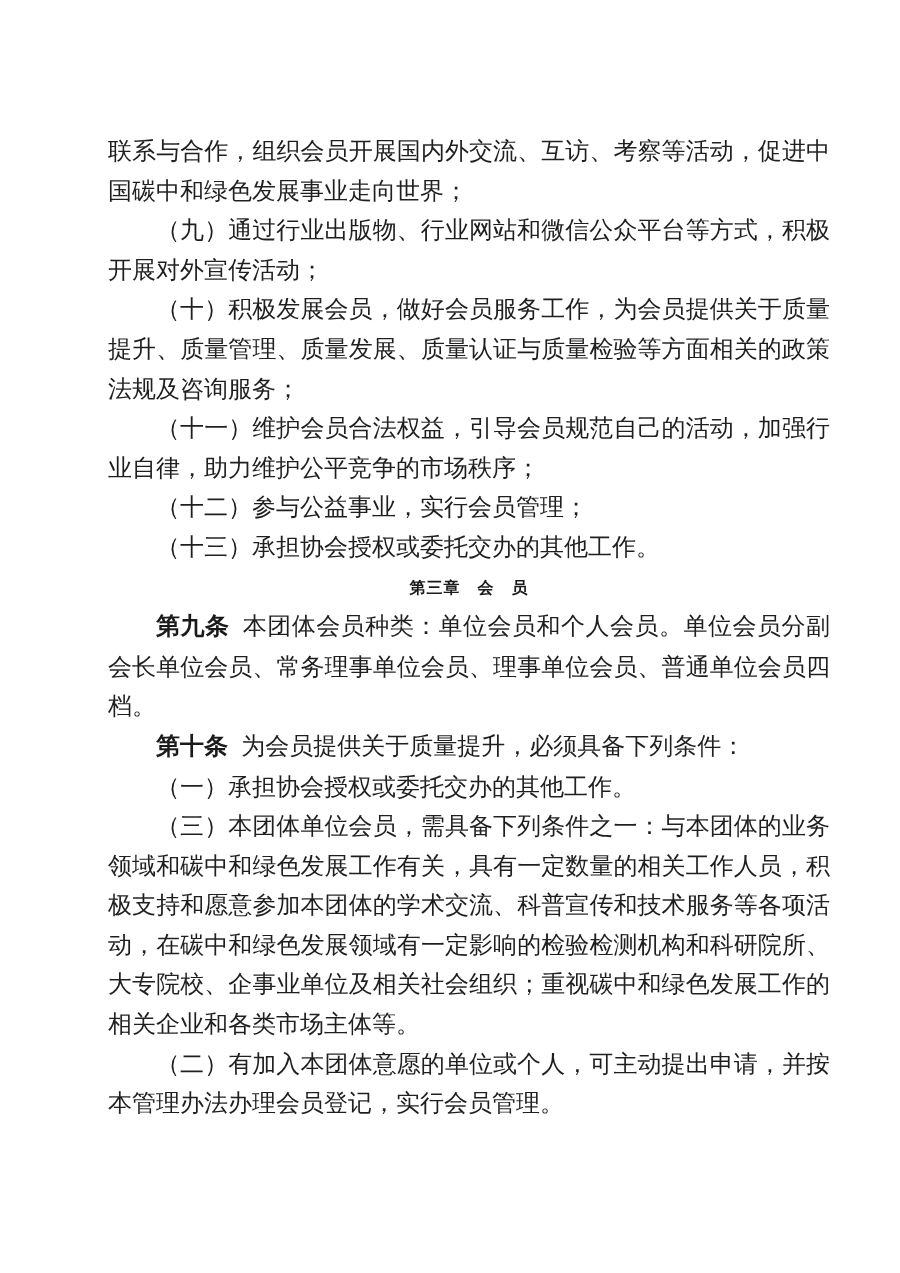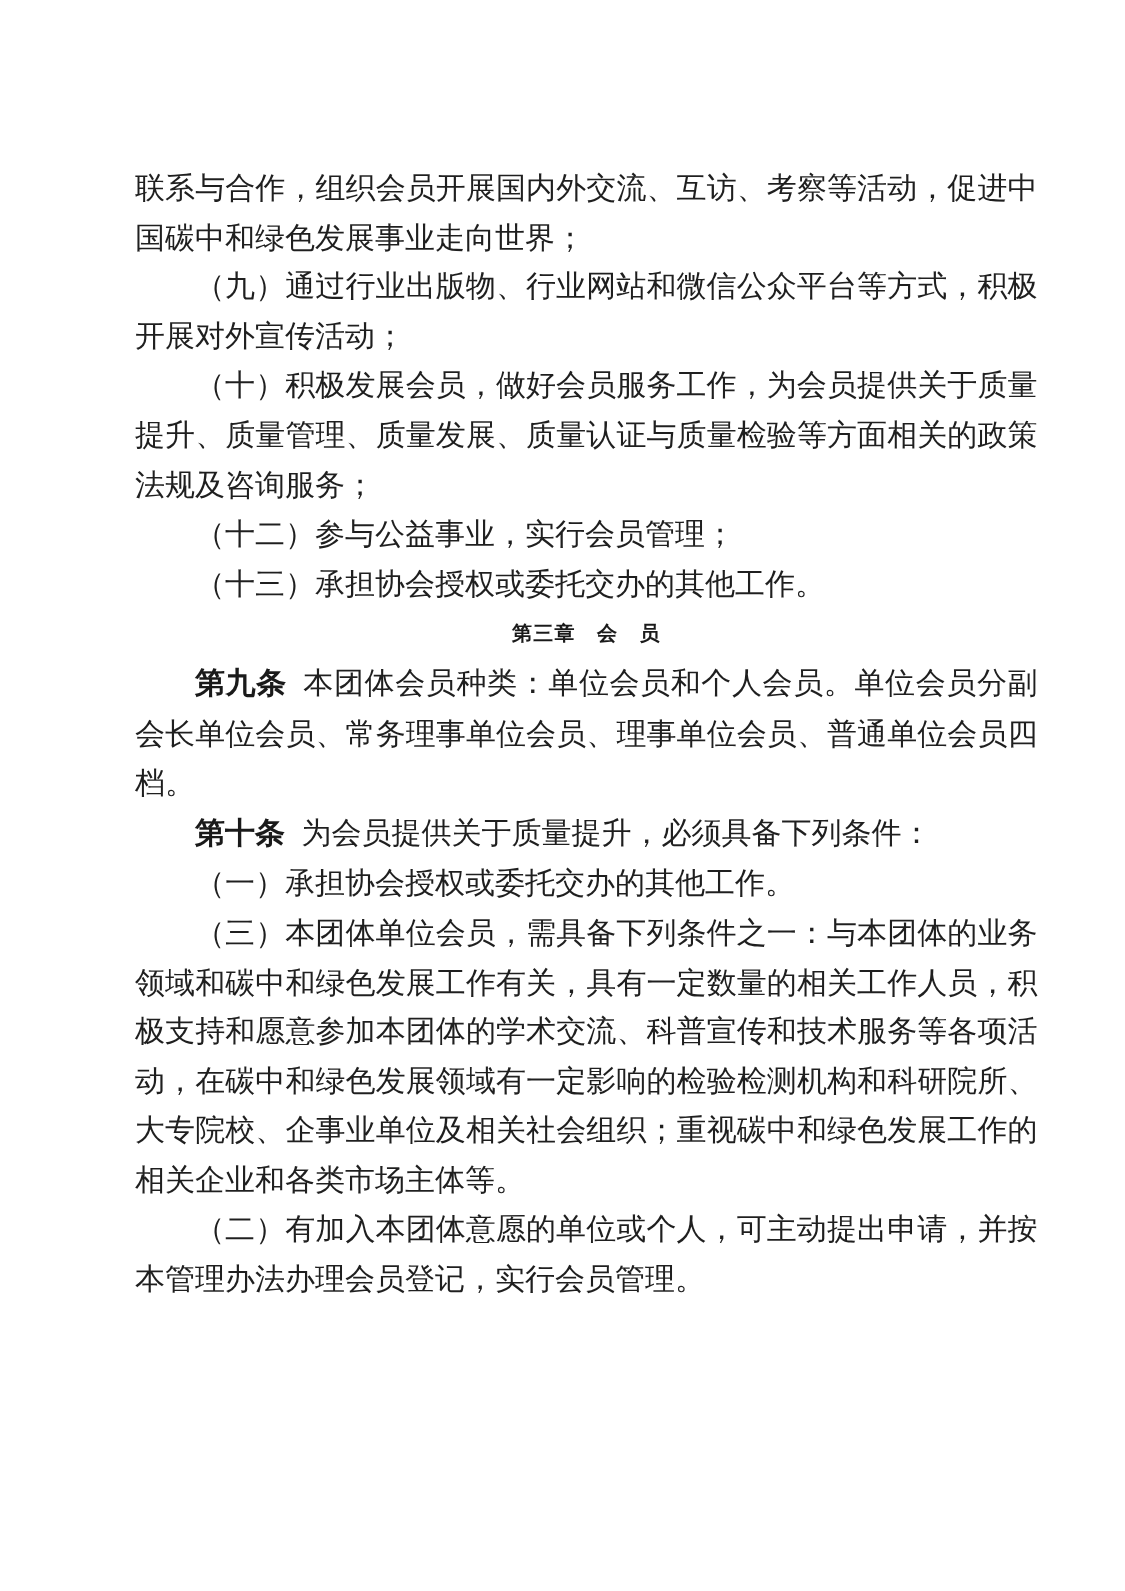--- a/index.html
+++ b/index.html
@@ -66,20 +66,21 @@
   }
 </style>
 </head>
 <body>
 
 <div class="page">
   <main class="content" id="content">
       <p class="para no-indent"><span>联系与合作，组织会员开展国内外交流、互访、考察等活动，促进中国碳中和绿色发展事业走向世界；</span></p>
       <p class="para"><span>（九）通过行业出版物、行业网站和微信公众平台等方式，积极开展对外宣传活动；</span></p>
       <p class="para"><span>（十）积极发展会员，做好会员服务工作，为会员提供关于质量提升、质量管理、质量发展、质量认证与质量检验等方面相关的政策法规及咨询服务；</span></p>
+      <p class="para"><span>（十一）维护会员合法权益，引导会员规范自己的活动，加强行业自律，助力维护公平竞争的市场秩序；</span></p>
       <p class="para"><span>（十二）参与公益事业，实行会员管理；</span></p>
       <p class="para"><span>（十三）承担协会授权或委托交办的其他工作。</span></p>
       <h2 class="chapter-heading">第三章　会　员</h2>
       <p class="para"><strong class="article-lead">第九条</strong><span>本团体会员种类：单位会员和个人会员。单位会员分副会长单位会员、常务理事单位会员、理事单位会员、普通单位会员四档。</span></p>
       <p class="para"><strong class="article-lead">第十条</strong><span>为会员提供关于质量提升，必须具备下列条件：</span></p>
       <p class="para"><span>（一）承担协会授权或委托交办的其他工作。</span></p>
       <p class="para"><span>（三）本团体单位会员，需具备下列条件之一：与本团体的业务领域和碳中和绿色发展工作有关，具有一定数量的相关工作人员，积极支持和愿意参加本团体的学术交流、科普宣传和技术服务等各项活动，在碳中和绿色发展领域有一定影响的检验检测机构和科研院所、大专院校、企事业单位及相关社会组织；重视碳中和绿色发展工作的相关企业和各类市场主体等。</span></p>
       <p class="para"><span>（二）有加入本团体意愿的单位或个人，可主动提出申请，并按本管理办法办理会员登记，实行会员管理。</span></p>
     </main>
   <div class="footer">

